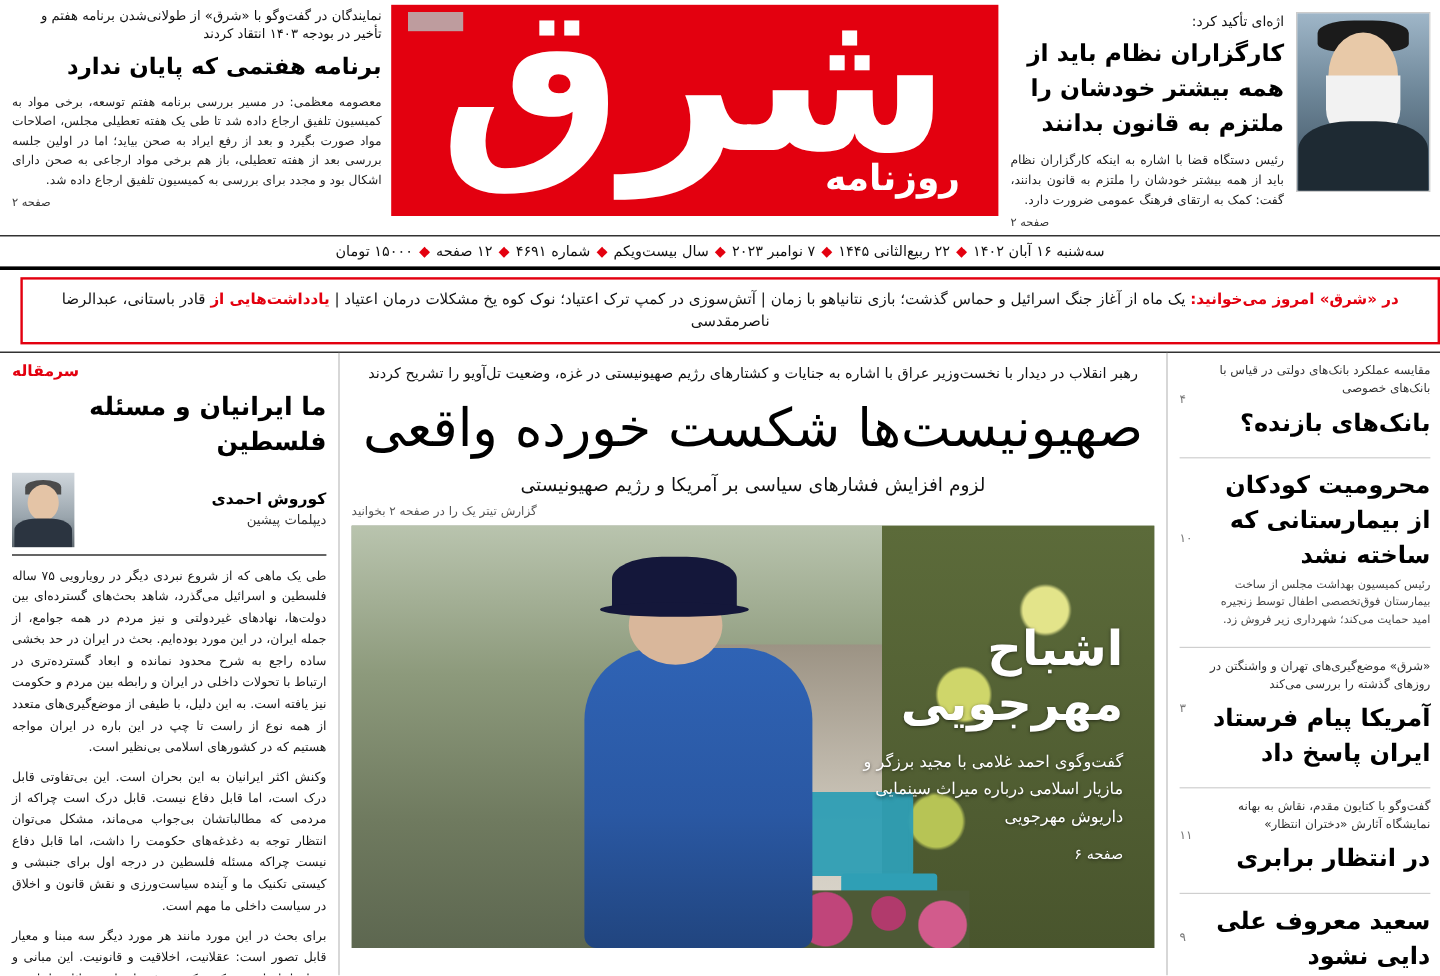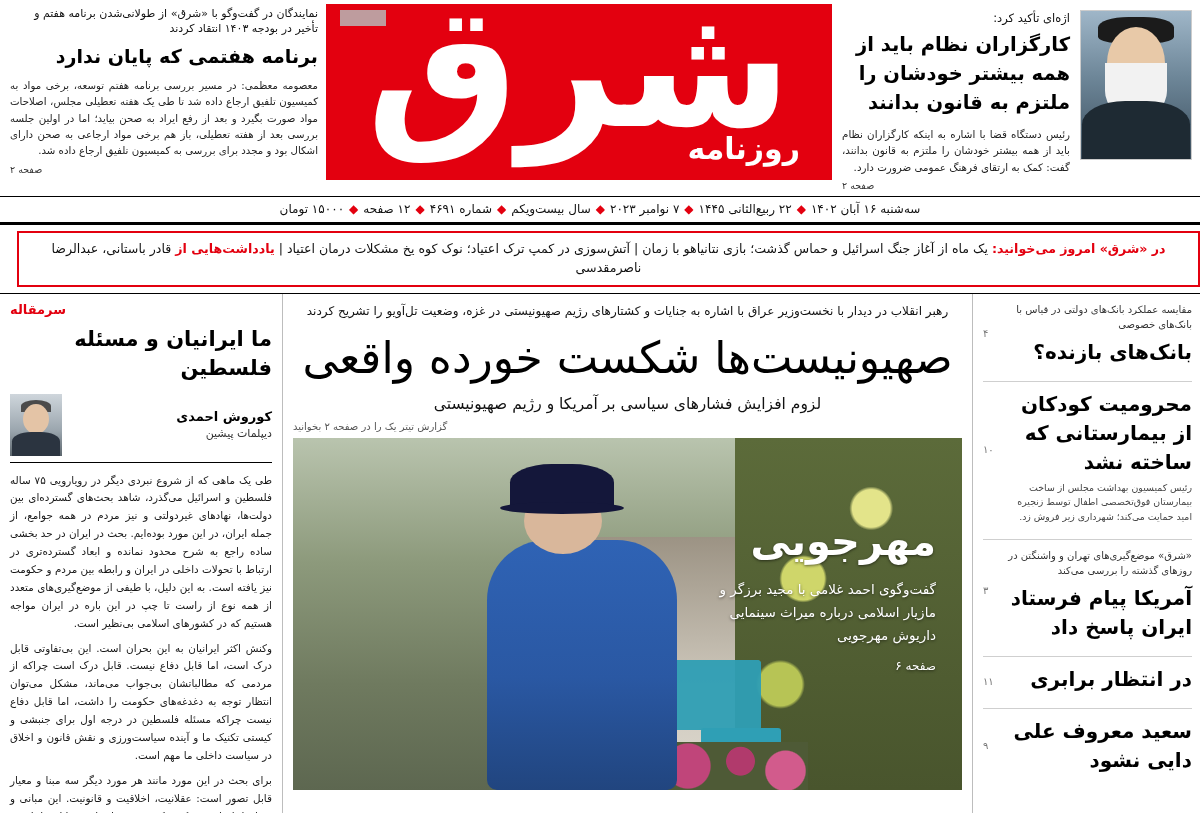--- a/index.html
+++ b/index.html
@@ -474,20 +474,21 @@
       <hr class="hr-dot">
 
       <div class="ritem">
         <div class="lede">«شرق» موضع‌گیری‌های تهران و واشنگتن در روزهای گذشته را بررسی می‌کند</div>
         <h3>آمریکا پیام فرستاد ایران پاسخ داد</h3>
         <div class="pg">۳</div>
       </div>
       <hr class="hr-dot">
 
       <div class="ritem">
+        <div class="lede">گفت‌وگو با کتایون مقدم، نقاش به بهانه نمایشگاه آثارش «دختران انتظار»</div>
         <h3>در انتظار برابری</h3>
         <div class="pg">۱۱</div>
       </div>
       <hr class="hr-dot">
 
       <div class="ritem">
         <h3>سعید معروف علی دایی نشود</h3>
         <div class="pg">۹</div>
       </div>
     </div>
@@ -503,20 +504,21 @@
         <div class="path"></div>
         <div class="hedge"></div>
         <div class="bench"></div>
         <div class="bench2"></div>
         <div class="flowers"></div>
         <div class="man-coat"></div>
         <div class="man-head"></div>
         <div class="man-hat"></div>
 
         <div class="photo-caption">
+          <div class="t1">اشباح</div>
           <div class="t1">مهرجویی</div>
           <div class="t2">گفت‌وگوی احمد غلامی با مجید برزگر و مازیار اسلامی درباره میراث سینمایی داریوش مهرجویی</div>
           <div class="t3">صفحه ۶</div>
         </div>
       </div>
     </div>
 
     <div class="col-left">
       <div class="edi-label">سرمقاله</div>
       <div class="edi-title">ما ایرانیان و مسئله فلسطین</div>

